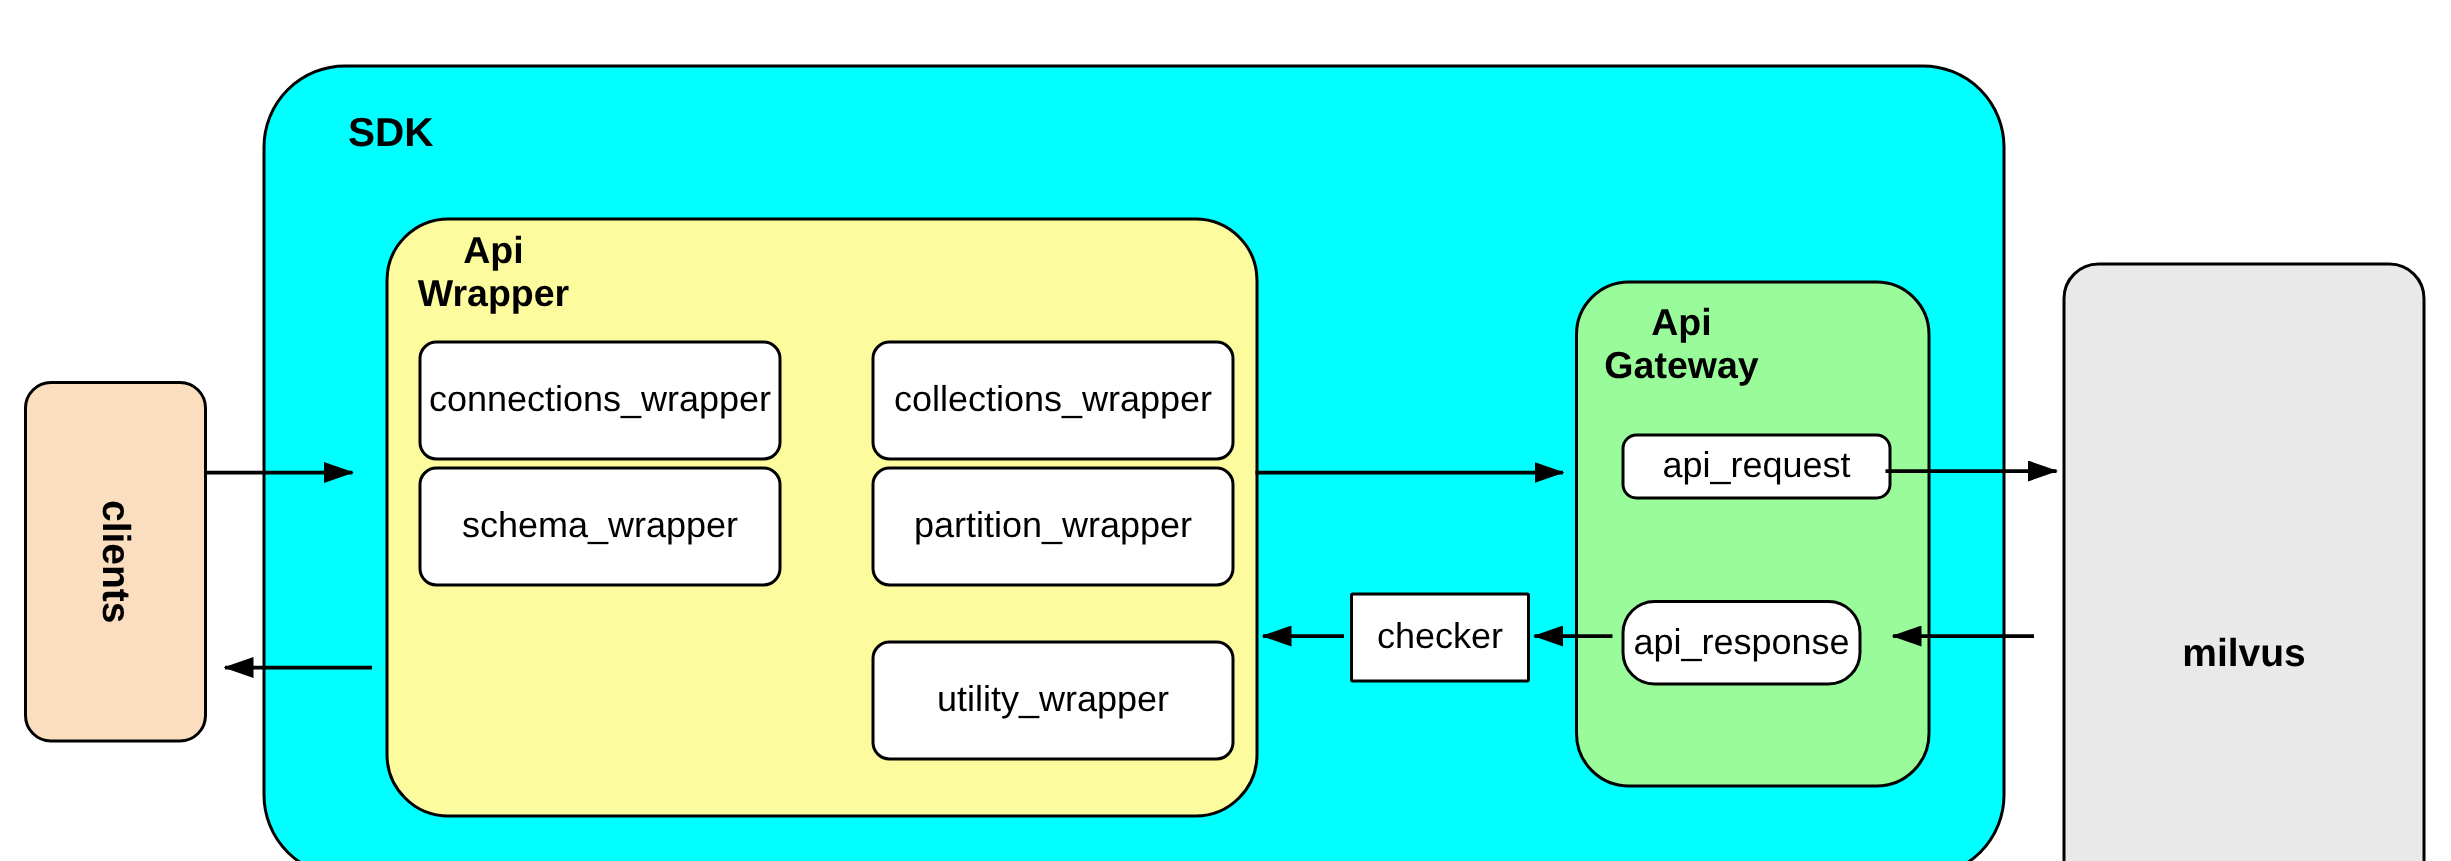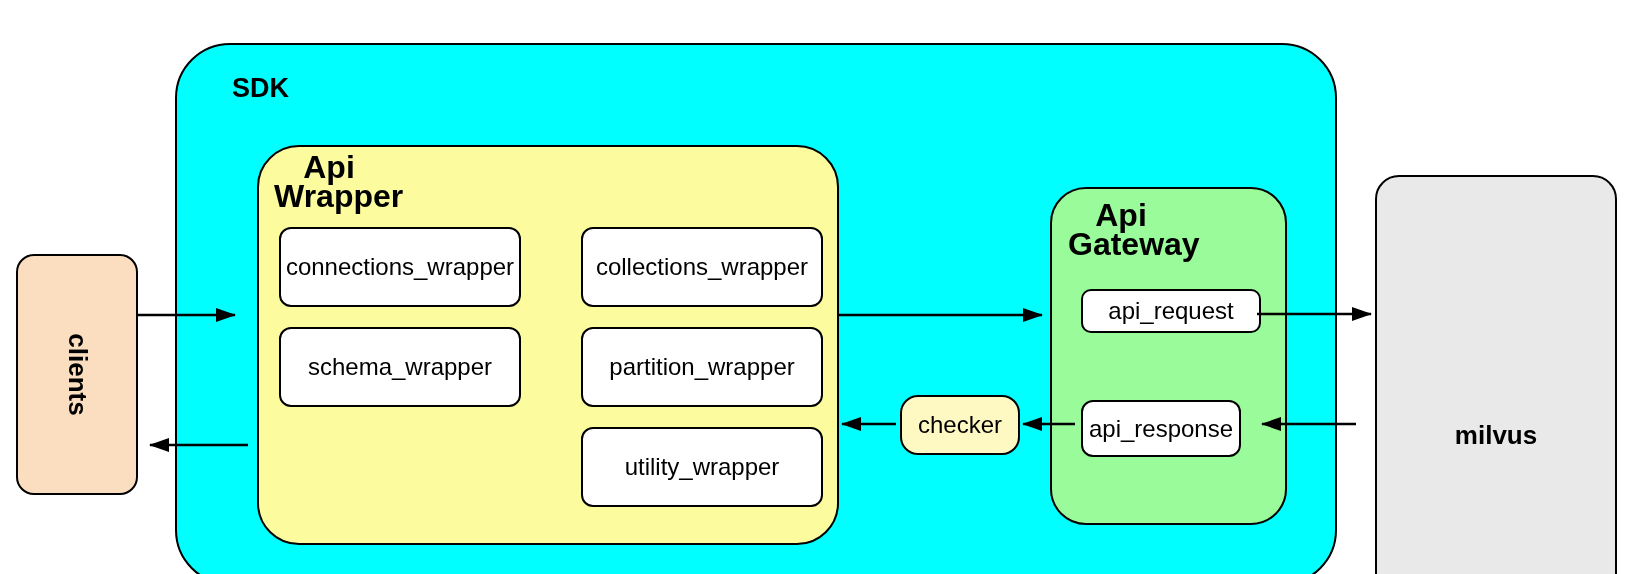--- a/index.html
+++ b/index.html
@@ -9,49 +9,49 @@
     font-family:"Liberation Sans", sans-serif;
     color:#000000;
     margin-top:28px;
   }
   .box {
     position:absolute; box-sizing:border-box;
     border:2px solid #000000;
   }
   .center { display:flex; align-items:center; justify-content:center; }
   .node-label { font-size:24px; font-weight:400; white-space:nowrap; }
-  .header-label { font-weight:700; font-size:32px; line-height:29px; white-space:pre-line; }
+  .header-label { font-weight:700; font-size:25px; line-height:29px; white-space:pre-line; }
 
   
   #clients { left:16px; top:226px; width:122px; height:241px; border-radius:18px; }
   #clients .rot {
     display:inline-block; transform:rotate(90deg);
     font-weight:700; font-size:26px; white-space:nowrap;
   }
 
   
   #sdk { left:175px; top:15px; width:1162px; height:542px; border-radius:55px; }
   #sdk-label { position:absolute; left:55px; top:28px; font-weight:700; font-size:27px; }
 
   
   #api-wrapper { left:80px; top:100px; width:582px; height:400px; border-radius:42px; }
   #api-wrapper-label { position:absolute; left:15px; top:6px; width:110px; text-align:center; }
 
   .wbox { width:242px; height:80px; border-radius:12px; background:#ffffff; }
   .col1 { left:20px;justify-content:center; } .col2 { left:322px; }
-  .row1 { top:80px; } .row2 { top:180px; } .row3 { top:280px; }
+  .row1 { top:80px; } .row2 { top:164px; } .row3 { top:280px; }
 
   
-  #checker { left:723px; top:350px; width:120px; height:60px; border-radius:18px; background:#fef9c3; }
+  #checker { left:723px; top:350px; width:120px; height:60px; border-radius:2px; background:#ffffff; }
 
   
   #api-gateway { left:873px; top:142px; width:237px; height:338px; border-radius:36px; }
   #api-gateway-label { position:absolute; left:16px; top:12px; width:106px; text-align:center; }
   #api-request  { left:29px; top:100px; width:180px; height:44px; border-radius:10px; background:#ffffff; }
-  #api-response { left:29px; top:211px; width:160px; height:57px; border-radius:12px; background:#ffffff; }
+  #api-response { left:29px; top:211px; width:160px; height:57px; border-radius:22px; background:#ffffff; }
 
   
   #milvus { left:1375px; top:147px; width:242px; height:520px; border-radius:24px; font-weight:700; font-size:26px; }
 
   
   #arrows { position:absolute; left:0; top:0; width:1634px; height:574px; pointer-events:none; }
   #arrows line { stroke:#000000; stroke-width:2.5px; }
 </style>
 </head>
 <body>

